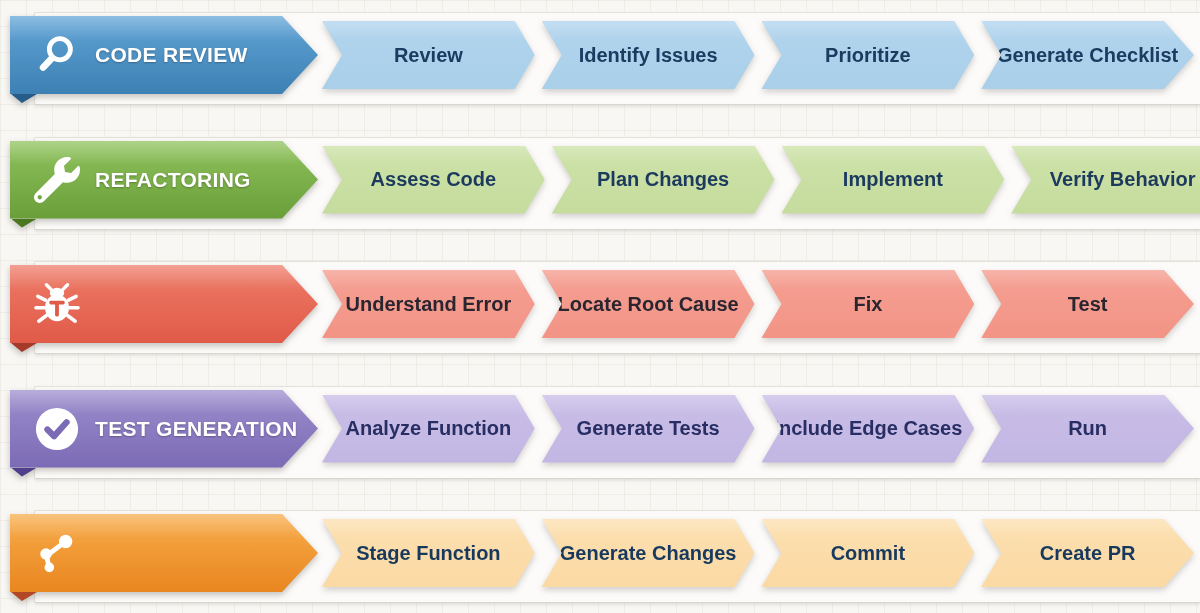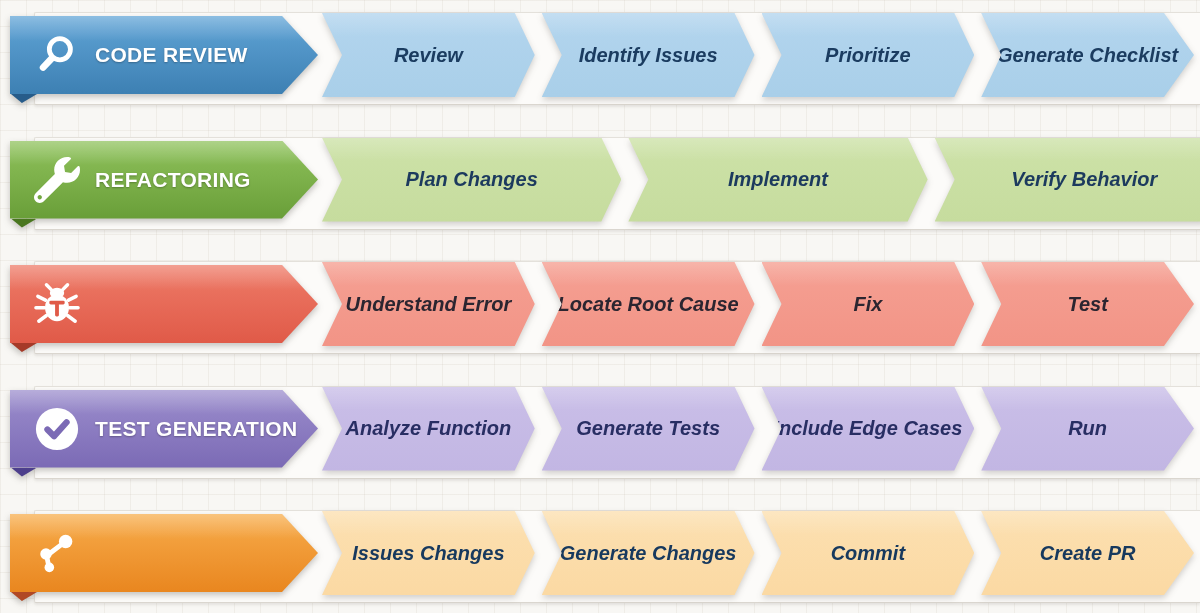--- a/index.html
+++ b/index.html
@@ -49,23 +49,22 @@
     text-shadow:0 1px 2px rgba(0,0,0,.28);
   }
   .icon{flex:none;width:46px;height:46px;display:flex;align-items:center;justify-content:center;position:relative;z-index:1;}
   .icon svg{width:100%;height:100%;}
   .fold{
     position:absolute;left:1px;top:100%;width:26px;height:9px;
     background:var(--fold);
     clip-path:polygon(0 0,100% 0,42% 100%);
   }
   .steps{
-    flex:1;height:84px;display:flex;margin-left:4px;
+    flex:1;height:68px;display:flex;margin-left:4px;
     filter:drop-shadow(0 3px 3px rgba(50,45,40,.22));
-    font-style:italic;
   }
   .step{
     position:relative;flex:1;margin-right:7px;
     background:linear-gradient(180deg,var(--step-top),var(--step-bg));
     clip-path:polygon(0 0, calc(100% - 20px) 0, 100% 50%, calc(100% - 20px) 100%, 0 100%, 20px 50%);
     display:flex;align-items:center;justify-content:center;
   }
   .step::after{
     content:"";position:absolute;left:0;right:0;top:0;height:28%;
     background:linear-gradient(180deg,rgba(255,255,255,.22),rgba(255,255,255,0));
@@ -125,20 +124,23 @@
                 <svg viewBox="0 0 512 512">
                   <path fill="#fff" d="M507.73 109.1c-2.24-9.03-13.54-12.09-20.12-5.51l-74.36 74.36-67.88-11.31-11.31-67.88 74.36-74.36c6.62-6.62 3.43-17.9-5.66-20.16-47.38-11.74-99.55.91-136.58 37.93-39.64 39.64-50.55 97.1-34.05 147.2L18.74 402.76c-24.99 24.99-24.99 65.51 0 90.5 24.99 24.99 65.51 24.99 90.5 0l213.21-213.21c50.12 16.71 107.47 5.68 147.37-34.22 37.07-37.07 49.7-89.32 37.91-136.73zM64 472c-13.25 0-24-10.75-24-24 0-13.26 10.75-24 24-24s24 10.74 24 24c0 13.25-10.75 24-24 24z"></path>
                 </svg>
               </span>
           <span class="label">REFACTORING</span>
         </div>
         <div class="fold"></div>
       </div>
       <div class="steps">
             <div class="step">
+              <span>Assess Code</span>
+            </div>
+            <div class="step">
               <span>Plan Changes</span>
             </div>
             <div class="step">
               <span>Implement</span>
             </div>
             <div class="step last">
               <span>Verify Behavior</span>
             </div>
           </div>
     </div>
@@ -219,21 +221,21 @@
                   <circle cx="12.5" cy="25" r="6" fill="#fff"></circle>
                   <circle cx="16" cy="39" r="5" fill="#fff"></circle>
                   <circle cx="33" cy="12" r="7" fill="#fff"></circle>
                 </svg>
               </span>
         </div>
         <div class="fold"></div>
       </div>
       <div class="steps">
             <div class="step">
-              <span>Issues Changes</span>
+              <span>Stage Function</span>
             </div>
             <div class="step">
               <span>Generate Changes</span>
             </div>
             <div class="step">
               <span>Commit</span>
             </div>
             <div class="step last">
               <span>Create PR</span>
             </div>

